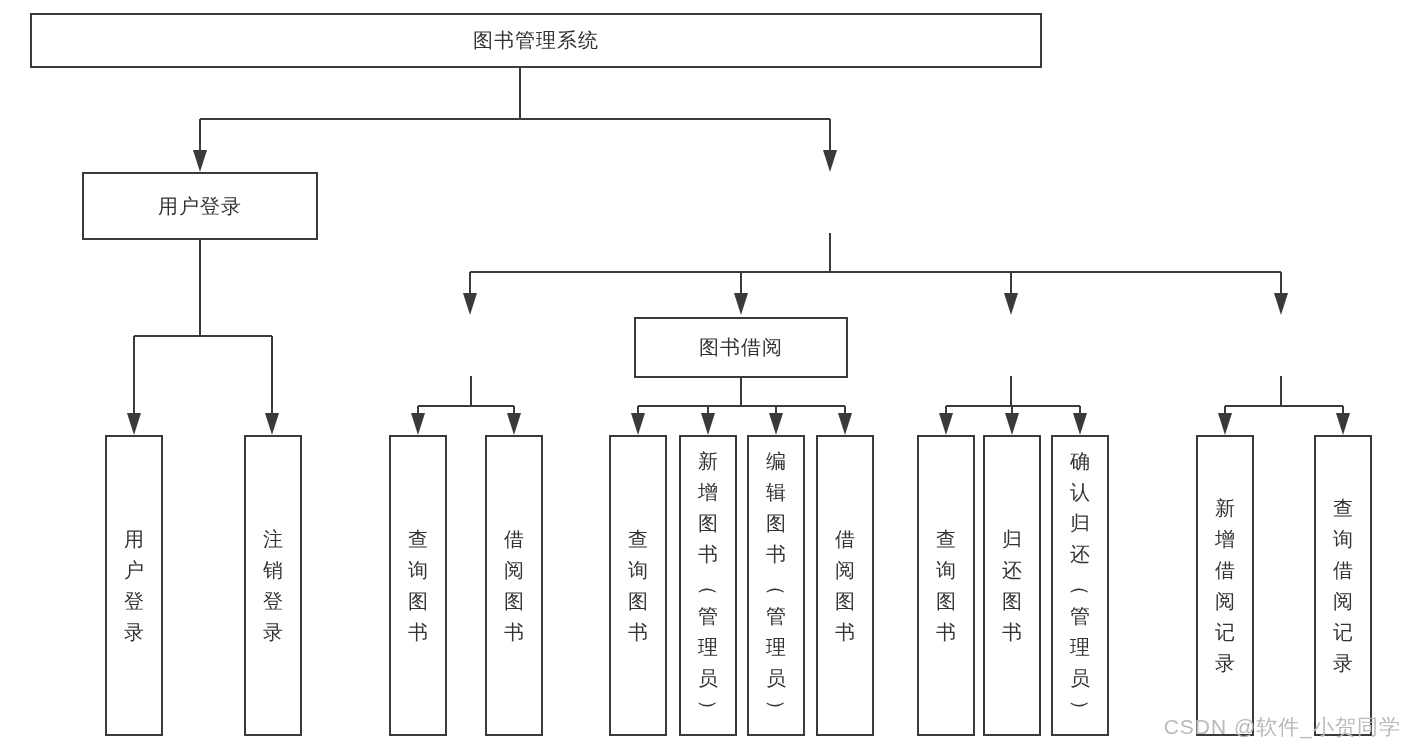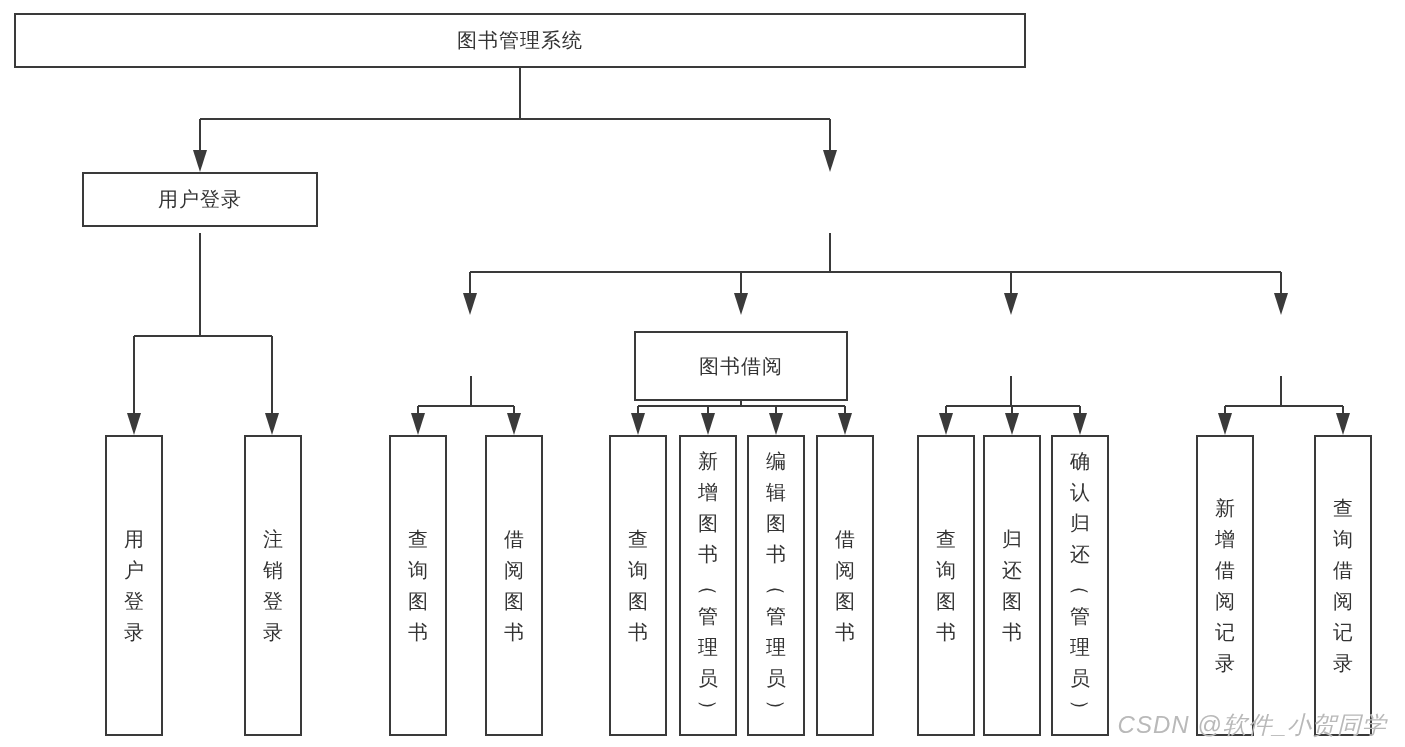--- a/index.html
+++ b/index.html
@@ -5,28 +5,28 @@
   html,body{margin:0;padding:0;background:#ffffff;}
   .stage{
     position:relative;width:1405px;height:747px;background:#ffffff;overflow:hidden;
     font-family:"Liberation Sans","DejaVu Sans",sans-serif;color:#333333;
   }
   .wires{position:absolute;left:0;top:0;}
   .node{
     position:absolute;box-sizing:border-box;background:#ffffff;
     border:2.5px solid #3a3a3a;display:flex;align-items:center;justify-content:center;
   }
-  .node.root{border-width:2px;}
+  .node.root{border-width:2px;margin-left:16px;}
   .h-label{font-size:20px;letter-spacing:1px;white-space:nowrap;}
   .v-text{display:flex;flex-direction:column;align-items:center;justify-content:center;height:100%;width:100%;}
   .vchar{display:block;height:31px;line-height:31px;font-size:20px;text-align:center;}
   .vchar.rot{transform:rotate(90deg);}
   .watermark{
-    position:absolute;right:18px;bottom:6px;font-size:24px;color:#b9b9b9;
-    letter-spacing:1px;white-space:nowrap;z-index:5;font-style:italic;
+    position:absolute;right:4px;bottom:6px;font-size:21px;color:#b9b9b9;
+    letter-spacing:1px;white-space:nowrap;z-index:5;
   }
 </style>
 </head>
 <body>
 
 <div class="stage">
 
   <svg class="wires" width="1405" height="747" viewBox="0 0 1405 747">
     <g stroke="#3a3a3a" stroke-width="2" fill="none">
 
@@ -64,25 +64,25 @@
       <polygon points="1073,413 1087,413 1080,435"></polygon>
       <polygon points="1218,413 1232,413 1225,435"></polygon>
       <polygon points="1336,413 1350,413 1343,435"></polygon>
     </g>
   </svg>
 
   <div class="node root" style="left:14px;top:13px;width:1012px;height:55px">
     <span class="h-label">图书管理系统</span>
   </div>
 
-  <div class="node" style="left:82px;top:172px;width:236px;height:55px">
+  <div class="node" style="left:82px;top:172px;width:236px;height:68px">
     <span class="h-label">用户登录</span>
   </div>
 
-  <div class="node" style="left:634px;top:331px;width:214px;height:70px">
+  <div class="node" style="left:634px;top:317px;width:214px;height:61px">
     <span class="h-label">图书借阅</span>
   </div>
 
   <div class="node" style="left:105px;top:435px;width:58px;height:301px">
     <div class="v-text">
         <span class="vchar">用</span>
         <span class="vchar">户</span>
         <span class="vchar">登</span>
         <span class="vchar">录</span>
       </div>

